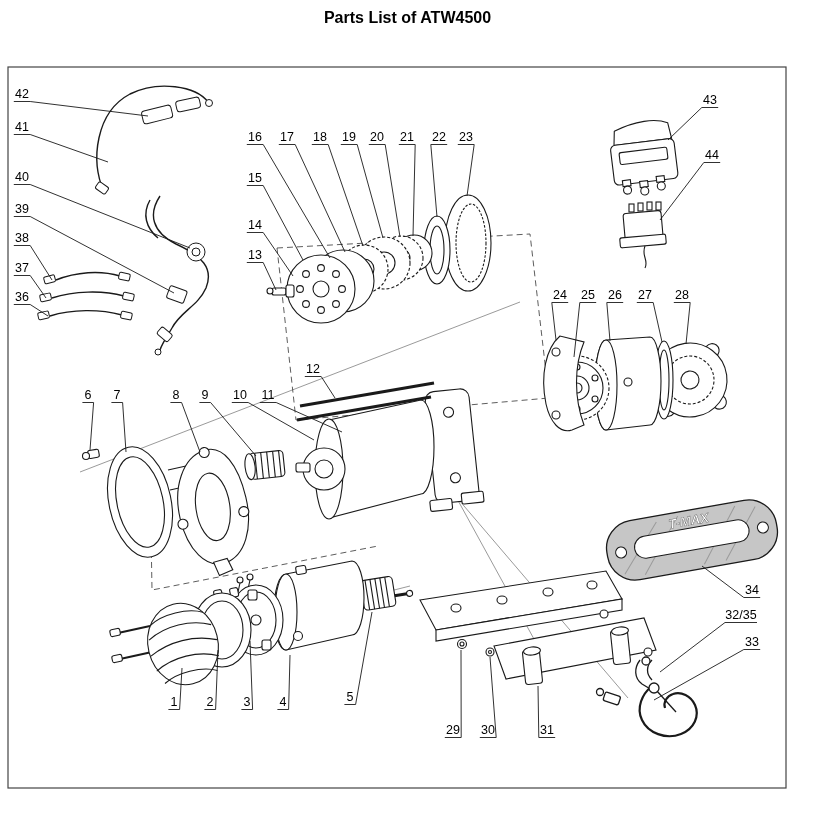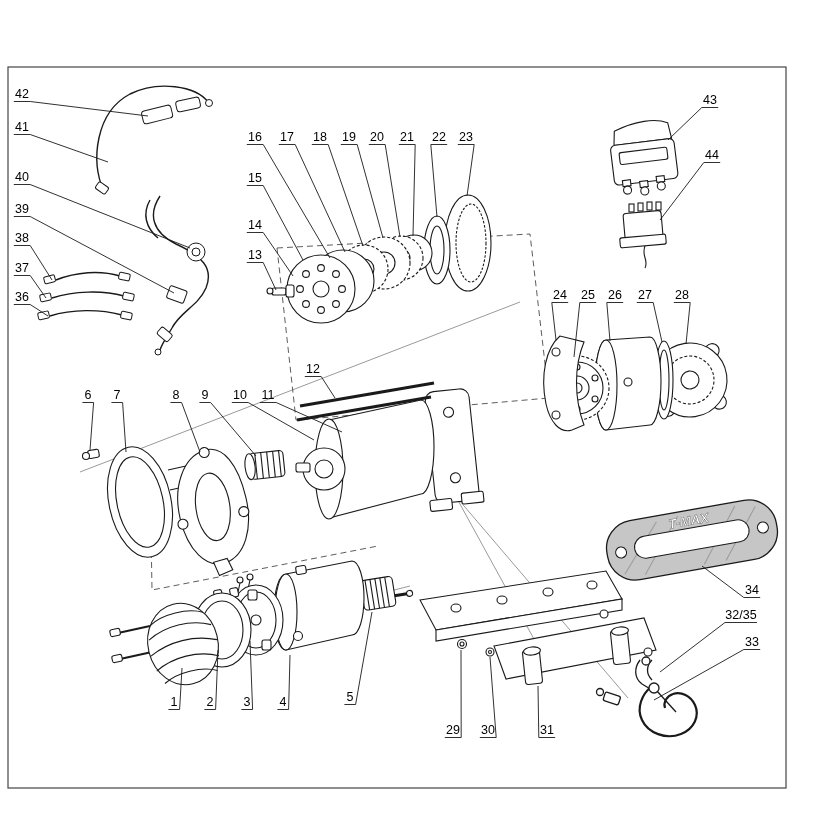--- a/index.html
+++ b/index.html
@@ -9,20 +9,21 @@
          font-size:16px;font-weight:bold;color:#000;}
   svg{position:absolute;top:0;left:0;}
   #callouts line{stroke:#1a1a1a;stroke-width:0.9;}
   #callouts text{font-family:"Liberation Sans",sans-serif;font-size:12.5px;
                  text-anchor:middle;fill:#000;}
 </style>
 </head>
 <body>
 
 <div class="page">
+  <div class="title">Parts List of ATW4500</div>
 
   <svg id="art" width="815" height="833" viewBox="0 0 815 833">
 
     <rect x="8" y="67" width="778" height="721" fill="#fff" stroke="#444" stroke-width="1.2"></rect>
 
     <g stroke="#555" stroke-width="0.6" fill="none">
       <line x1="80" y1="472" x2="520" y2="302"></line>
       <line x1="148" y1="652" x2="410" y2="586"></line>
       <line x1="435" y1="472" x2="628" y2="698"></line>
       <line x1="455" y1="495" x2="540" y2="650"></line>

